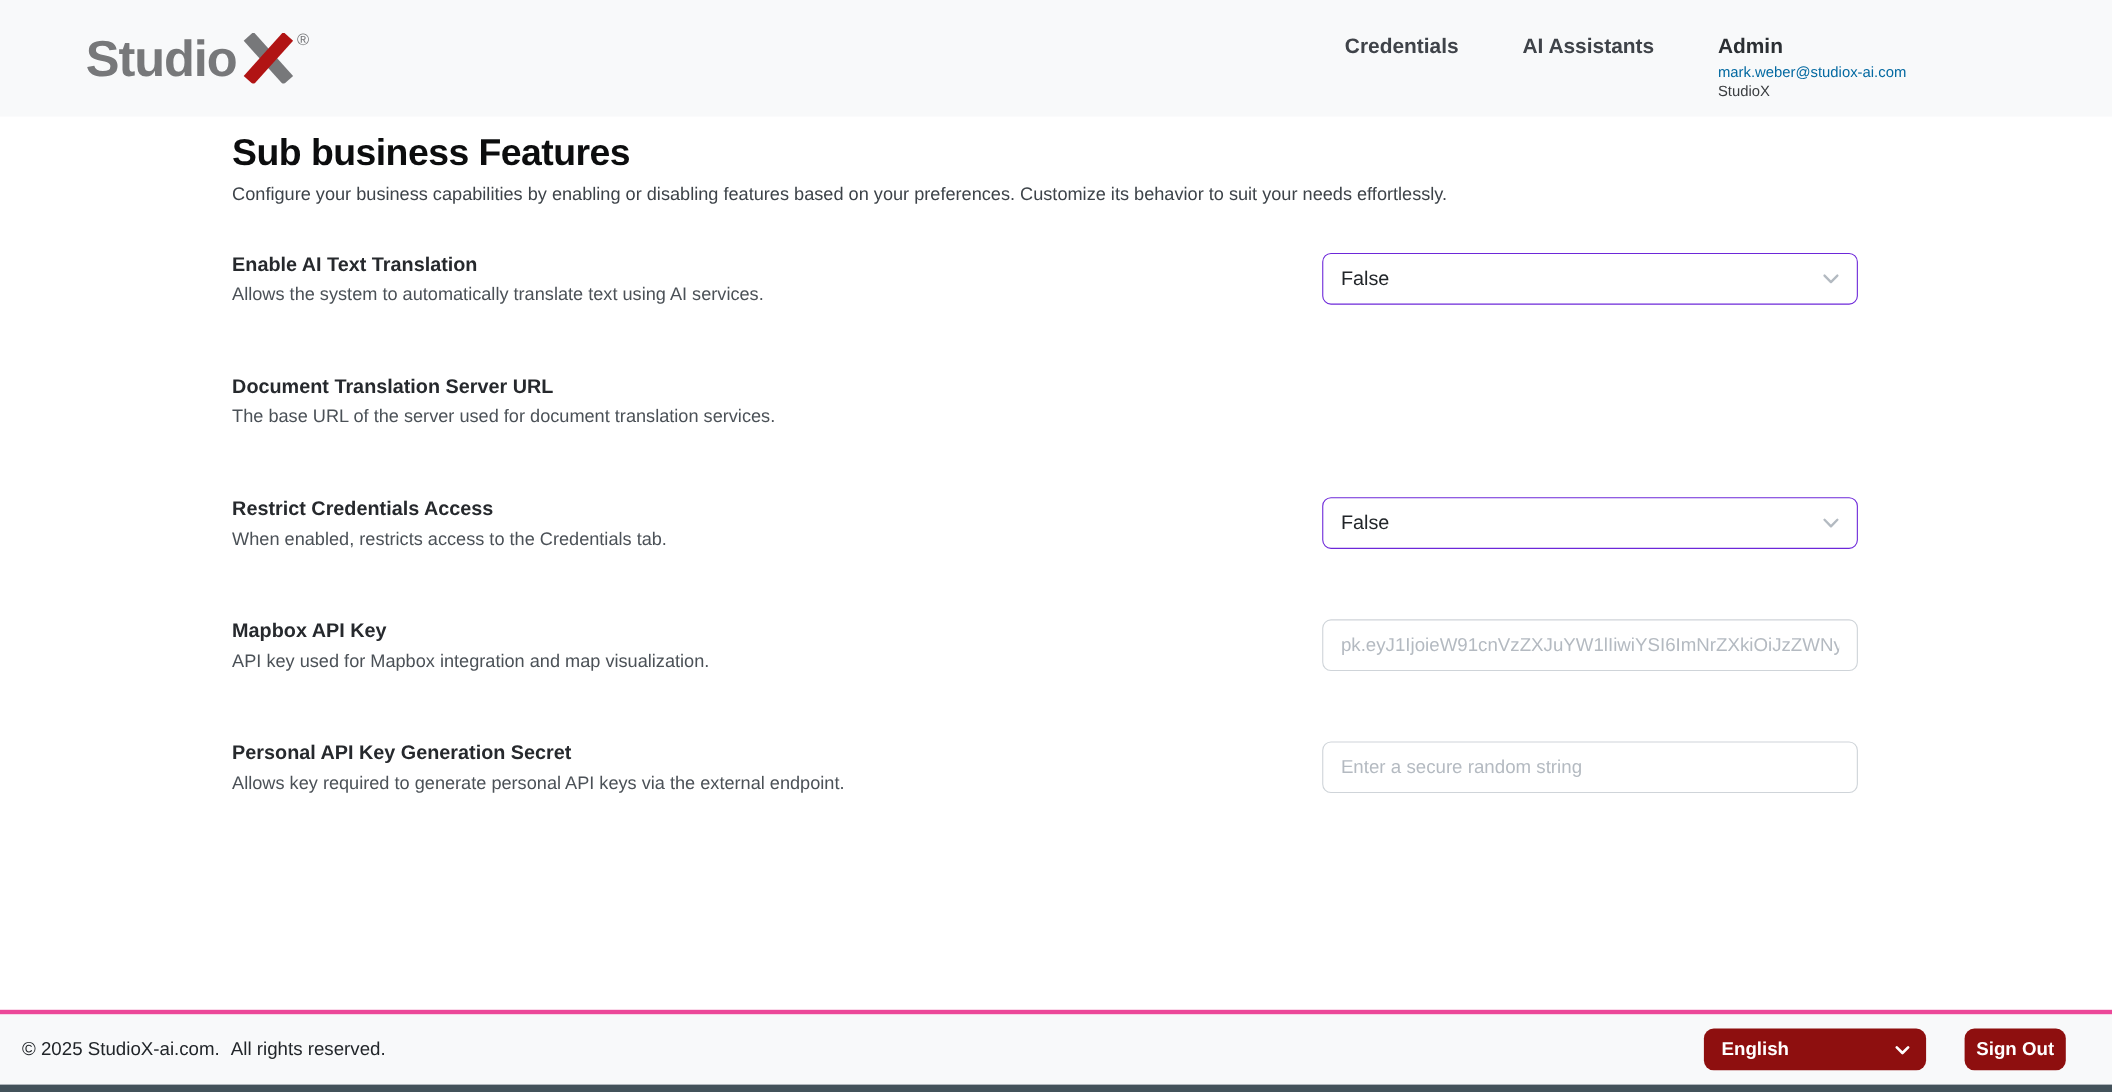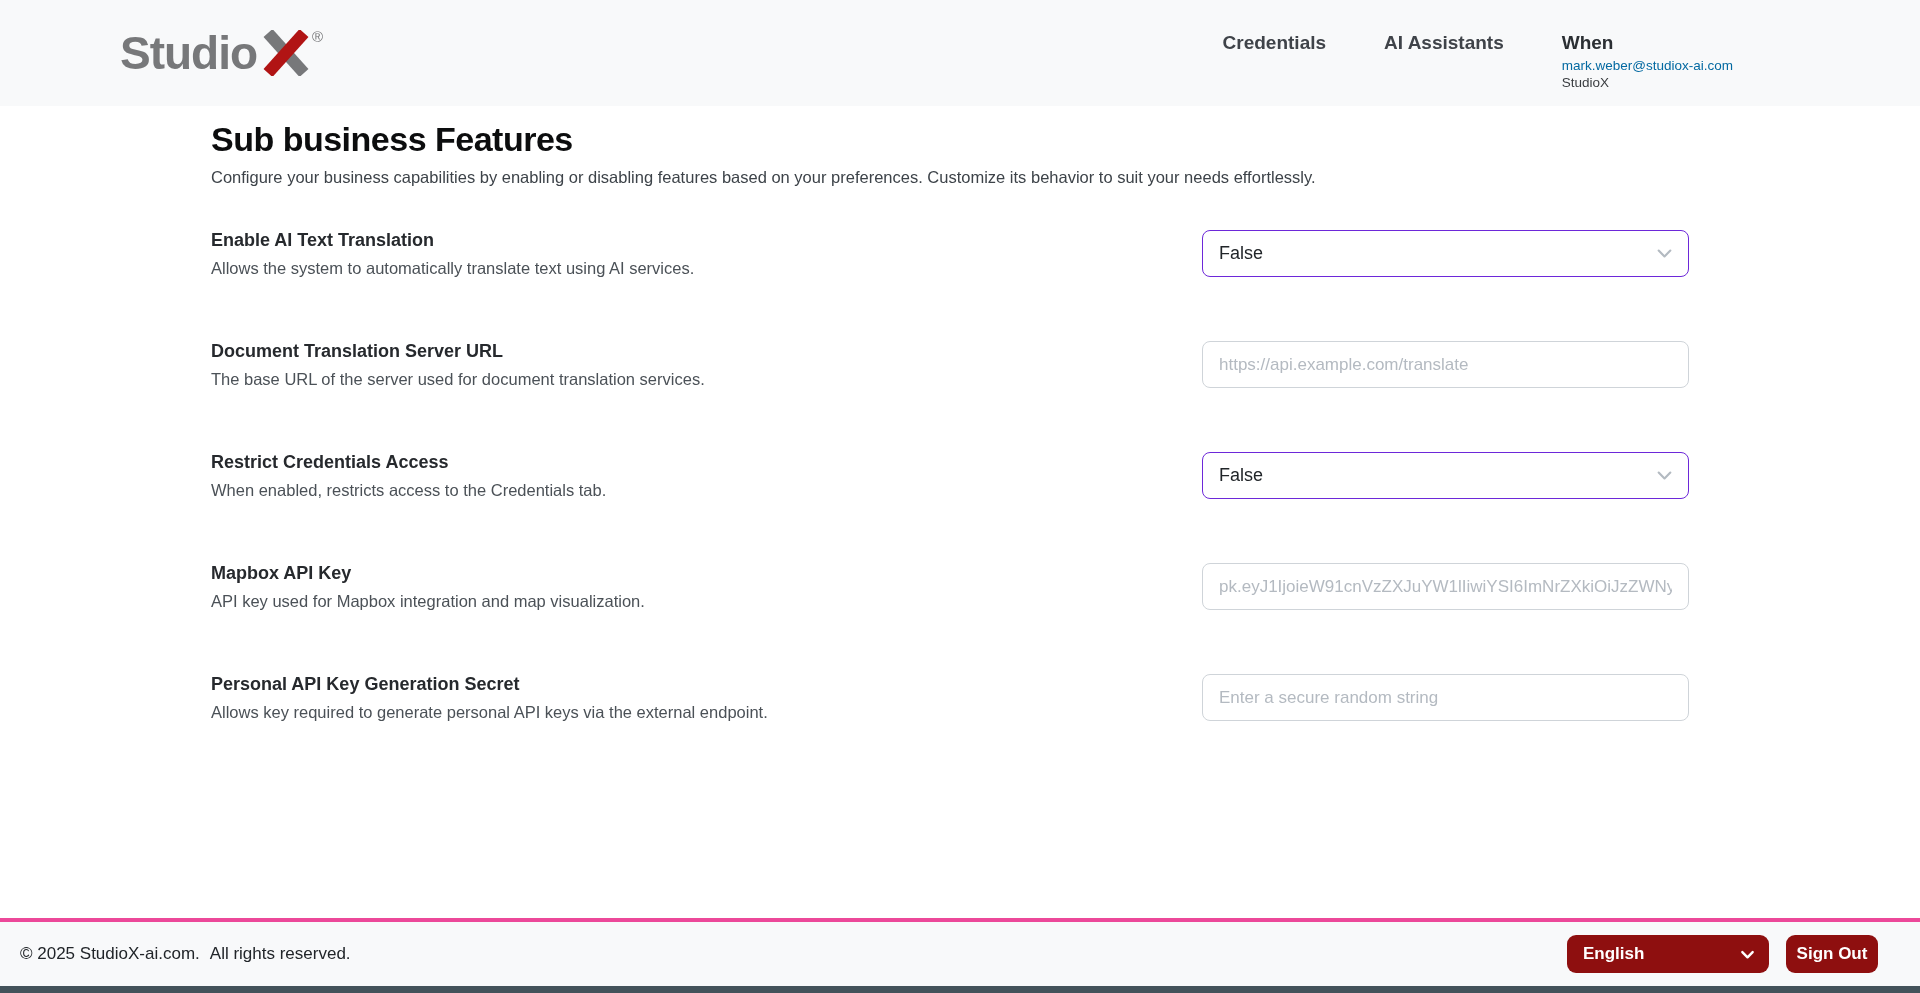--- a/index.html
+++ b/index.html
@@ -10,21 +10,21 @@
     overflow: hidden;
     position: relative;
   }
 
   
   .header {
     height: 106px;
     background: #f8f9fa;
     display: flex;
     align-items: center;
-    padding-left: 120px;
+    padding-left: 78px;
     padding-right: 187px;
   }
   .logo { display: flex; align-items: flex-start; user-select: none; }
   .logo-studio {
     font-size: 46px; font-weight: bold; color: #77787a;
     letter-spacing: -1px; line-height: 1;
   }
   .logo-x { margin-left: 2px; display: block; }
   .logo-reg { font-size: 15px; color: #77787a; margin-left: 1px; margin-top: -2px; }
 
@@ -91,21 +91,21 @@
     position: absolute; left: 0; bottom: 0; width: 100%;
   }
   .footer-bar {
     height: 68px;
     background: #f8f9fa;
     border-top: 4px solid #ec4899;
     display: flex; align-items: center;
     padding: 0 42px 0 20px;
   }
   .copyright { font-size: 17px; color: #212529; display: flex; gap: 10px; }
-  .footer-actions { margin-left: auto; display: flex; align-items: center; gap: 17px; }
+  .footer-actions { margin-left: auto; display: flex; align-items: center; gap: 35px; }
   .lang-select {
     width: 202px; height: 38px;
     background: #8e0f0f;
     border-radius: 9px;
     color: #ffffff;
     display: flex; align-items: center; justify-content: space-between;
     padding: 0 14px 0 16px;
     font-size: 17px; font-weight: bold;
     cursor: pointer;
   }
@@ -131,21 +131,21 @@
       <line x1="9" y1="3" x2="45" y2="43" stroke="#77787a" stroke-width="12"></line>
       <line x1="45" y1="3" x2="9" y2="43" stroke="#b11414" stroke-width="12"></line>
     </svg>
     <span class="logo-reg">®</span>
   </div>
 
   <div class="header-right">
     <div class="nav-item">Credentials</div>
     <div class="nav-item">AI Assistants</div>
     <div class="user-block">
-      <div class="user-name">When</div>
+      <div class="user-name">Admin</div>
       <div class="user-email">mark.weber@studiox-ai.com</div>
       <div class="user-org">StudioX</div>
     </div>
   </div>
 </div>
 
 <div class="main">
   <h1 class="page-title">Sub business Features</h1>
   <p class="page-description">Configure your business capabilities by enabling or disabling features based on your preferences. Customize its behavior to suit your needs effortlessly.</p>
 
@@ -163,21 +163,20 @@
             </svg>
           </div>
         </div>
   </div>
 
   <div class="row">
     <div class="row-text">
       <div class="row-label">Document Translation Server URL</div>
       <div class="row-desc">The base URL of the server used for document translation services.</div>
     </div>
-    <div class="row-control"><input class="text-input" type="text" placeholder="https://api.example.com/translate" style=""></div>
   </div>
 
   <div class="row">
     <div class="row-text">
       <div class="row-label">Restrict Credentials Access</div>
       <div class="row-desc">When enabled, restricts access to the Credentials tab.</div>
     </div>
     <div class="row-control">
           <div class="select-box">
             <span class="select-value">False</span>

